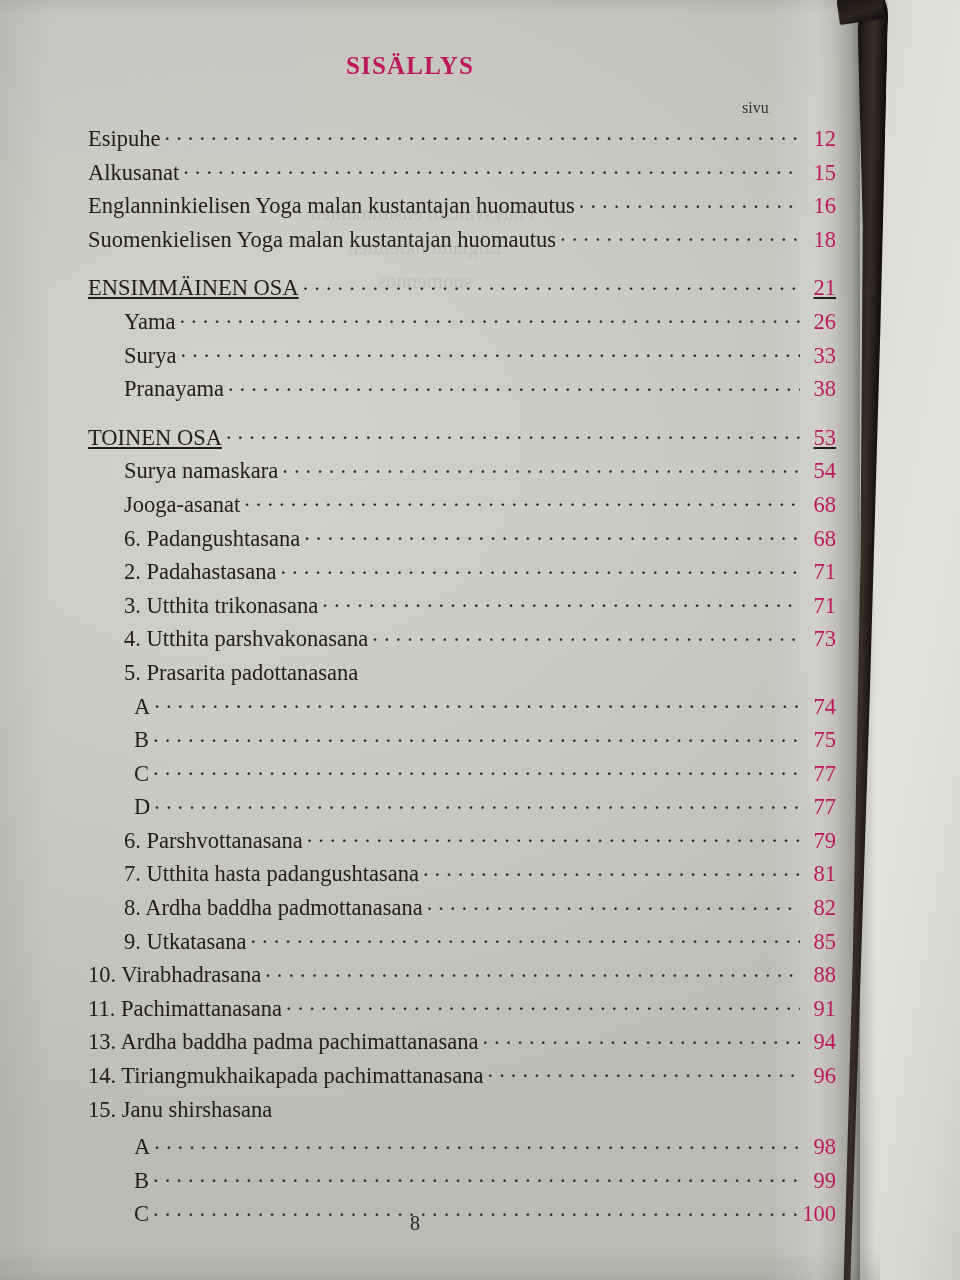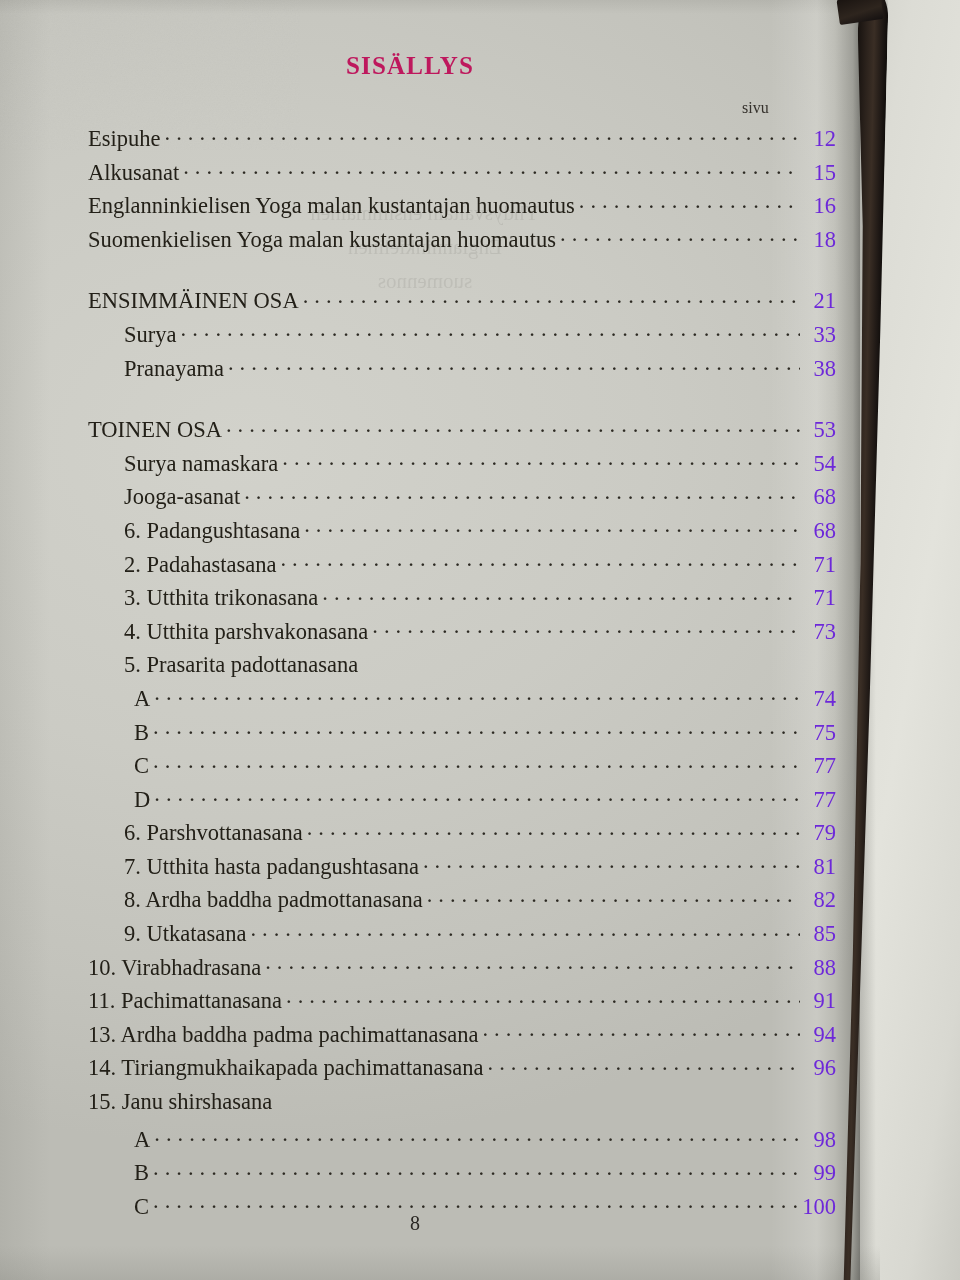--- a/index.html
+++ b/index.html
@@ -168,30 +168,30 @@
     color: #2c2922;
     position: absolute;
     left: 0;
     bottom: 0;
     white-space: nowrap;
   }
   .row .pg {
     flex: 0 0 auto;
     text-align: right;
     min-width: 34px;
-    color: #6d28d9;
+    color: #be185d;
   }
   .row.noleader .leader::after { content: ""; }
 
   
   .lvl0 { margin-left: 0; }
   .lvl1 { margin-left: 36px; }
   .lvl2 { margin-left: 46px; }
 
-  .gap-before { margin-top: 28px; }
+  .gap-before { margin-top: 15px; text-decoration: underline; }
   .gap-small  { margin-top: 4px; }
 
   
   .showthrough {
     position: absolute;
     top: 196px;
     left: 210px;
     width: 430px;
     height: 120px;
     opacity: .085;
@@ -260,20 +260,25 @@
           <span class="lbl">Suomenkielisen Yoga malan kustantajan huomautus</span>
           <span class="leader"></span>
           <span class="pg">18</span>
         </div>
         <div class="row lvl0 gap-before">
           <span class="lbl">ENSIMMÄINEN OSA</span>
           <span class="leader"></span>
           <span class="pg">21</span>
         </div>
         <div class="row lvl1">
+          <span class="lbl">Yama</span>
+          <span class="leader"></span>
+          <span class="pg">26</span>
+        </div>
+        <div class="row lvl1">
           <span class="lbl">Surya</span>
           <span class="leader"></span>
           <span class="pg">33</span>
         </div>
         <div class="row lvl1">
           <span class="lbl">Pranayama</span>
           <span class="leader"></span>
           <span class="pg">38</span>
         </div>
         <div class="row lvl0 gap-before">

